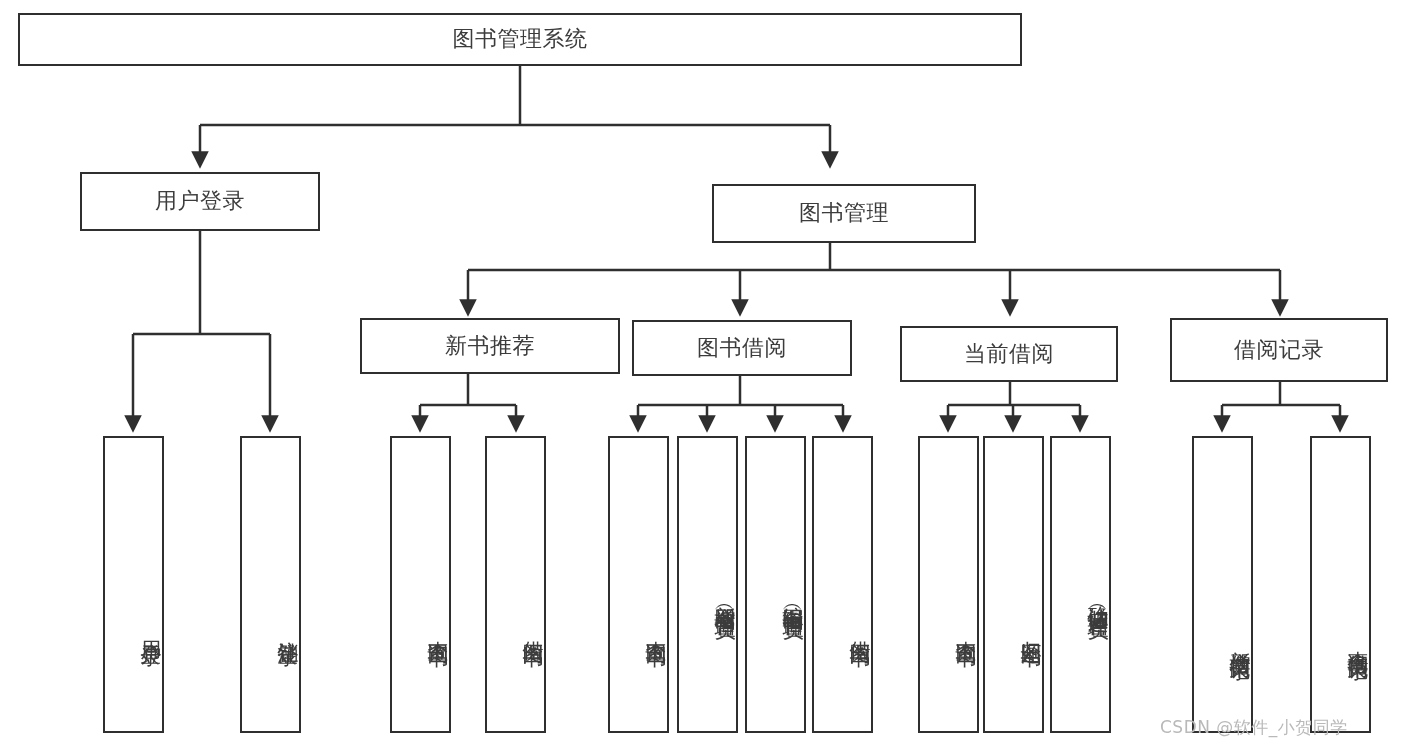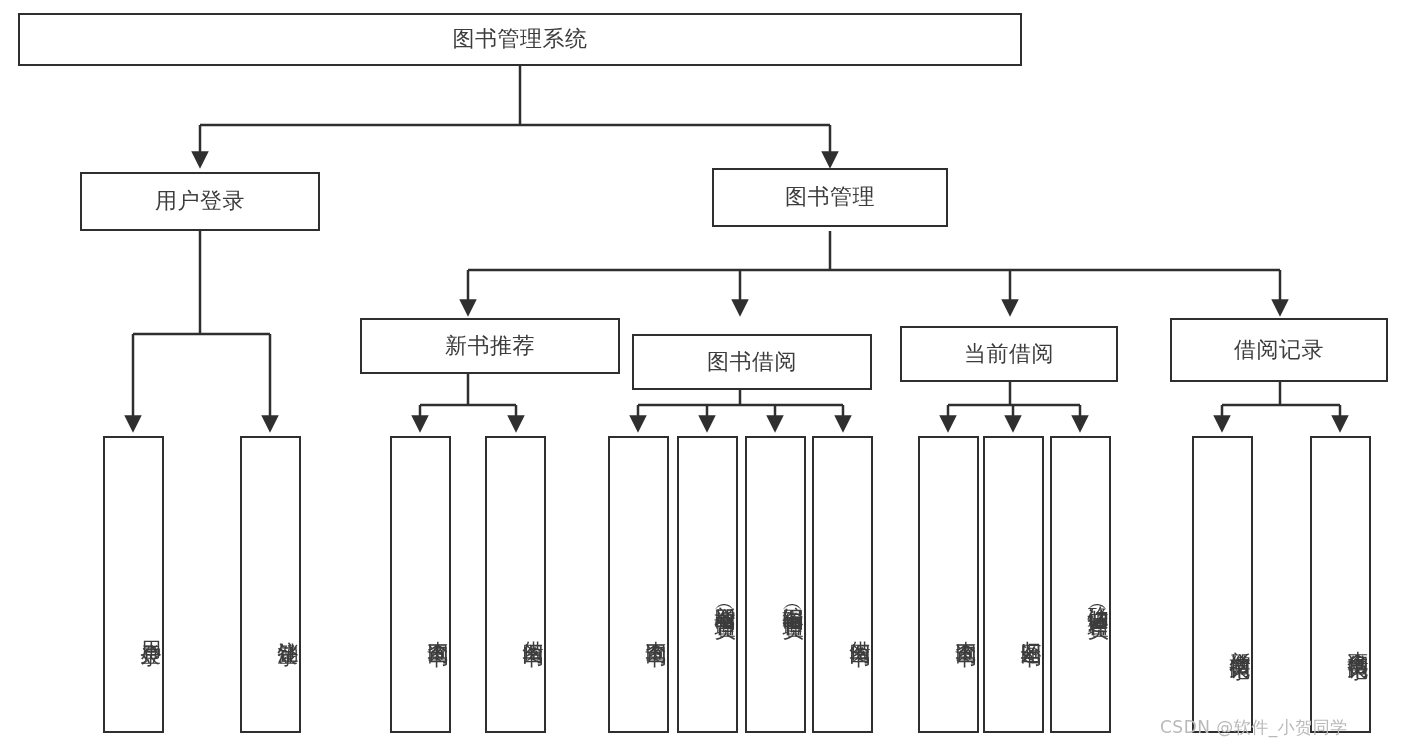--- a/index.html
+++ b/index.html
@@ -119,26 +119,26 @@
       <path d="M 1222 405 L 1340 405"></path>
       <path d="M 1222 405 L 1222 424" marker-end="url(#arrow)"></path>
       <path d="M 1340 405 L 1340 424" marker-end="url(#arrow)"></path>
     </g>
   </svg>
 
   <div class="node horiz" id="root-node" style="left: 18px; top: 13px; width: 1004px; height: 53px;">图书管理系统</div>
 
   <div id="level2-layer">
       <div class="node horiz" style="left: 80px; top: 172px; width: 240px; height: 59px;">用户登录</div>
-      <div class="node horiz" style="left: 712px; top: 168px; width: 236px; height: 59px;">图书管理</div>
+      <div class="node horiz" style="left: 712px; top: 184px; width: 264px; height: 59px;">图书管理</div>
     </div>
 
   <div id="level3-layer">
       <div class="node horiz" style="left: 360px; top: 318px; width: 260px; height: 56px;">新书推荐</div>
-      <div class="node horiz" style="left: 632px; top: 334px; width: 240px; height: 56px;">图书借阅</div>
+      <div class="node horiz" style="left: 632px; top: 320px; width: 220px; height: 56px;">图书借阅</div>
       <div class="node horiz" style="left: 900px; top: 318px; width: 218px; height: 56px; margin-top: 8px;">当前借阅</div>
       <div class="node horiz" style="left: 1170px; top: 318px; width: 218px; height: 64px;">借阅记录</div>
     </div>
 
   <div id="leaf-layer">
       <div class="node vert pad-sm" style="left: 103px; top: 436px; width: 61px; height: 297px;">用户登录</div>
       <div class="node vert pad-sm" style="left: 240px; top: 436px; width: 61px; height: 297px;">注销登录</div>
       <div class="node vert pad-sm" style="left: 390px; top: 436px; width: 61px; height: 297px;">查询图书</div>
       <div class="node vert pad-sm" style="left: 485px; top: 436px; width: 61px; height: 297px;">借阅图书</div>
       <div class="node vert pad-sm" style="left: 608px; top: 436px; width: 61px; height: 297px;">查询图书</div>

